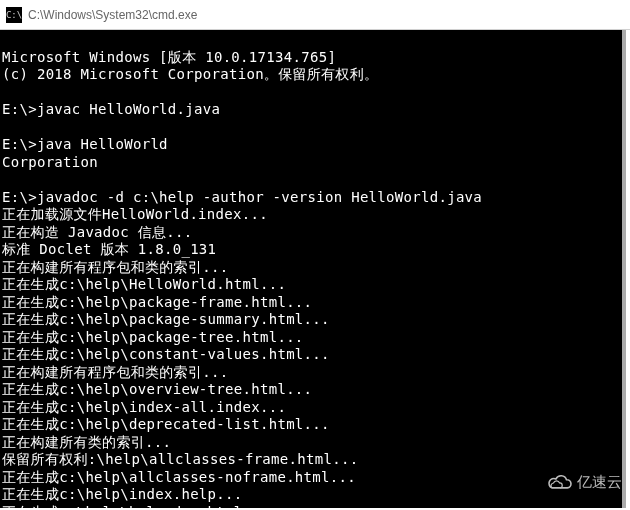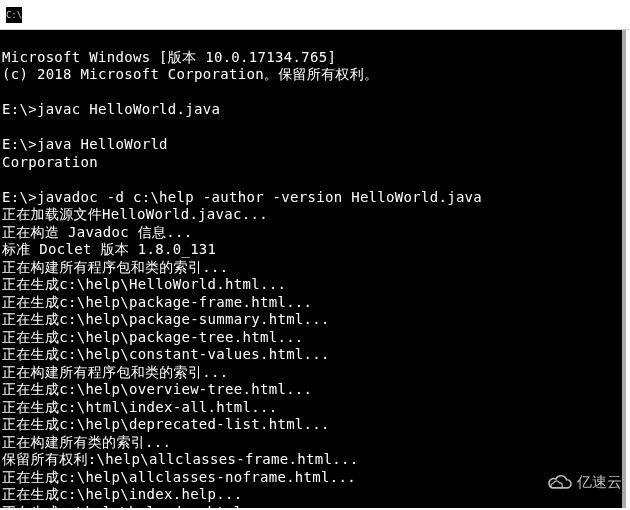--- a/index.html
+++ b/index.html
@@ -70,44 +70,45 @@
       width: 26px;
       height: 18px;
       display: inline-block;
     }
   </style>
 </head>
 <body>
 
 <div class="title-bar">
   <div class="title-icon">C:\</div>
+  <div class="title-text">C:\Windows\System32\cmd.exe</div>
 </div>
 
 <div class="terminal">
 <span class="line">Microsoft Windows [版本 10.0.17134.765]</span>
 <span class="line">(c) 2018 Microsoft Corporation。保留所有权利。</span>
 <span class="line"></span>
 <span class="line">E:\&gt;javac HelloWorld.java</span>
 <span class="line"></span>
 <span class="line">E:\&gt;java HelloWorld</span>
 <span class="line">Corporation</span>
 <span class="line"></span>
 <span class="line">E:\&gt;javadoc -d c:\help -author -version HelloWorld.java</span>
-<span class="line">正在加载源文件HelloWorld.javac...</span>
+<span class="line">正在加载源文件HelloWorld.index...</span>
 <span class="line">正在构造 Javadoc 信息...</span>
 <span class="line">标准 Doclet 版本 1.8.0_131</span>
 <span class="line">正在构建所有程序包和类的索引...</span>
 <span class="line">正在生成c:\help\HelloWorld.html...</span>
 <span class="line">正在生成c:\help\package-frame.html...</span>
 <span class="line">正在生成c:\help\package-summary.html...</span>
 <span class="line">正在生成c:\help\package-tree.html...</span>
 <span class="line">正在生成c:\help\constant-values.html...</span>
 <span class="line">正在构建所有程序包和类的索引...</span>
 <span class="line">正在生成c:\help\overview-tree.html...</span>
-<span class="line">正在生成c:\html\index-all.html...</span>
+<span class="line">正在生成c:\help\index-all.index...</span>
 <span class="line">正在生成c:\help\deprecated-list.html...</span>
 <span class="line">正在构建所有类的索引...</span>
 <span class="line">保留所有权利:\help\allclasses-frame.html...</span>
 <span class="line">正在生成c:\help\allclasses-noframe.html...</span>
 <span class="line">正在生成c:\help\index.help...</span>
 <span class="line">正在生成c:\help\help-doc.html...</span>
 <span class="line"></span>
 
 </div>
 

